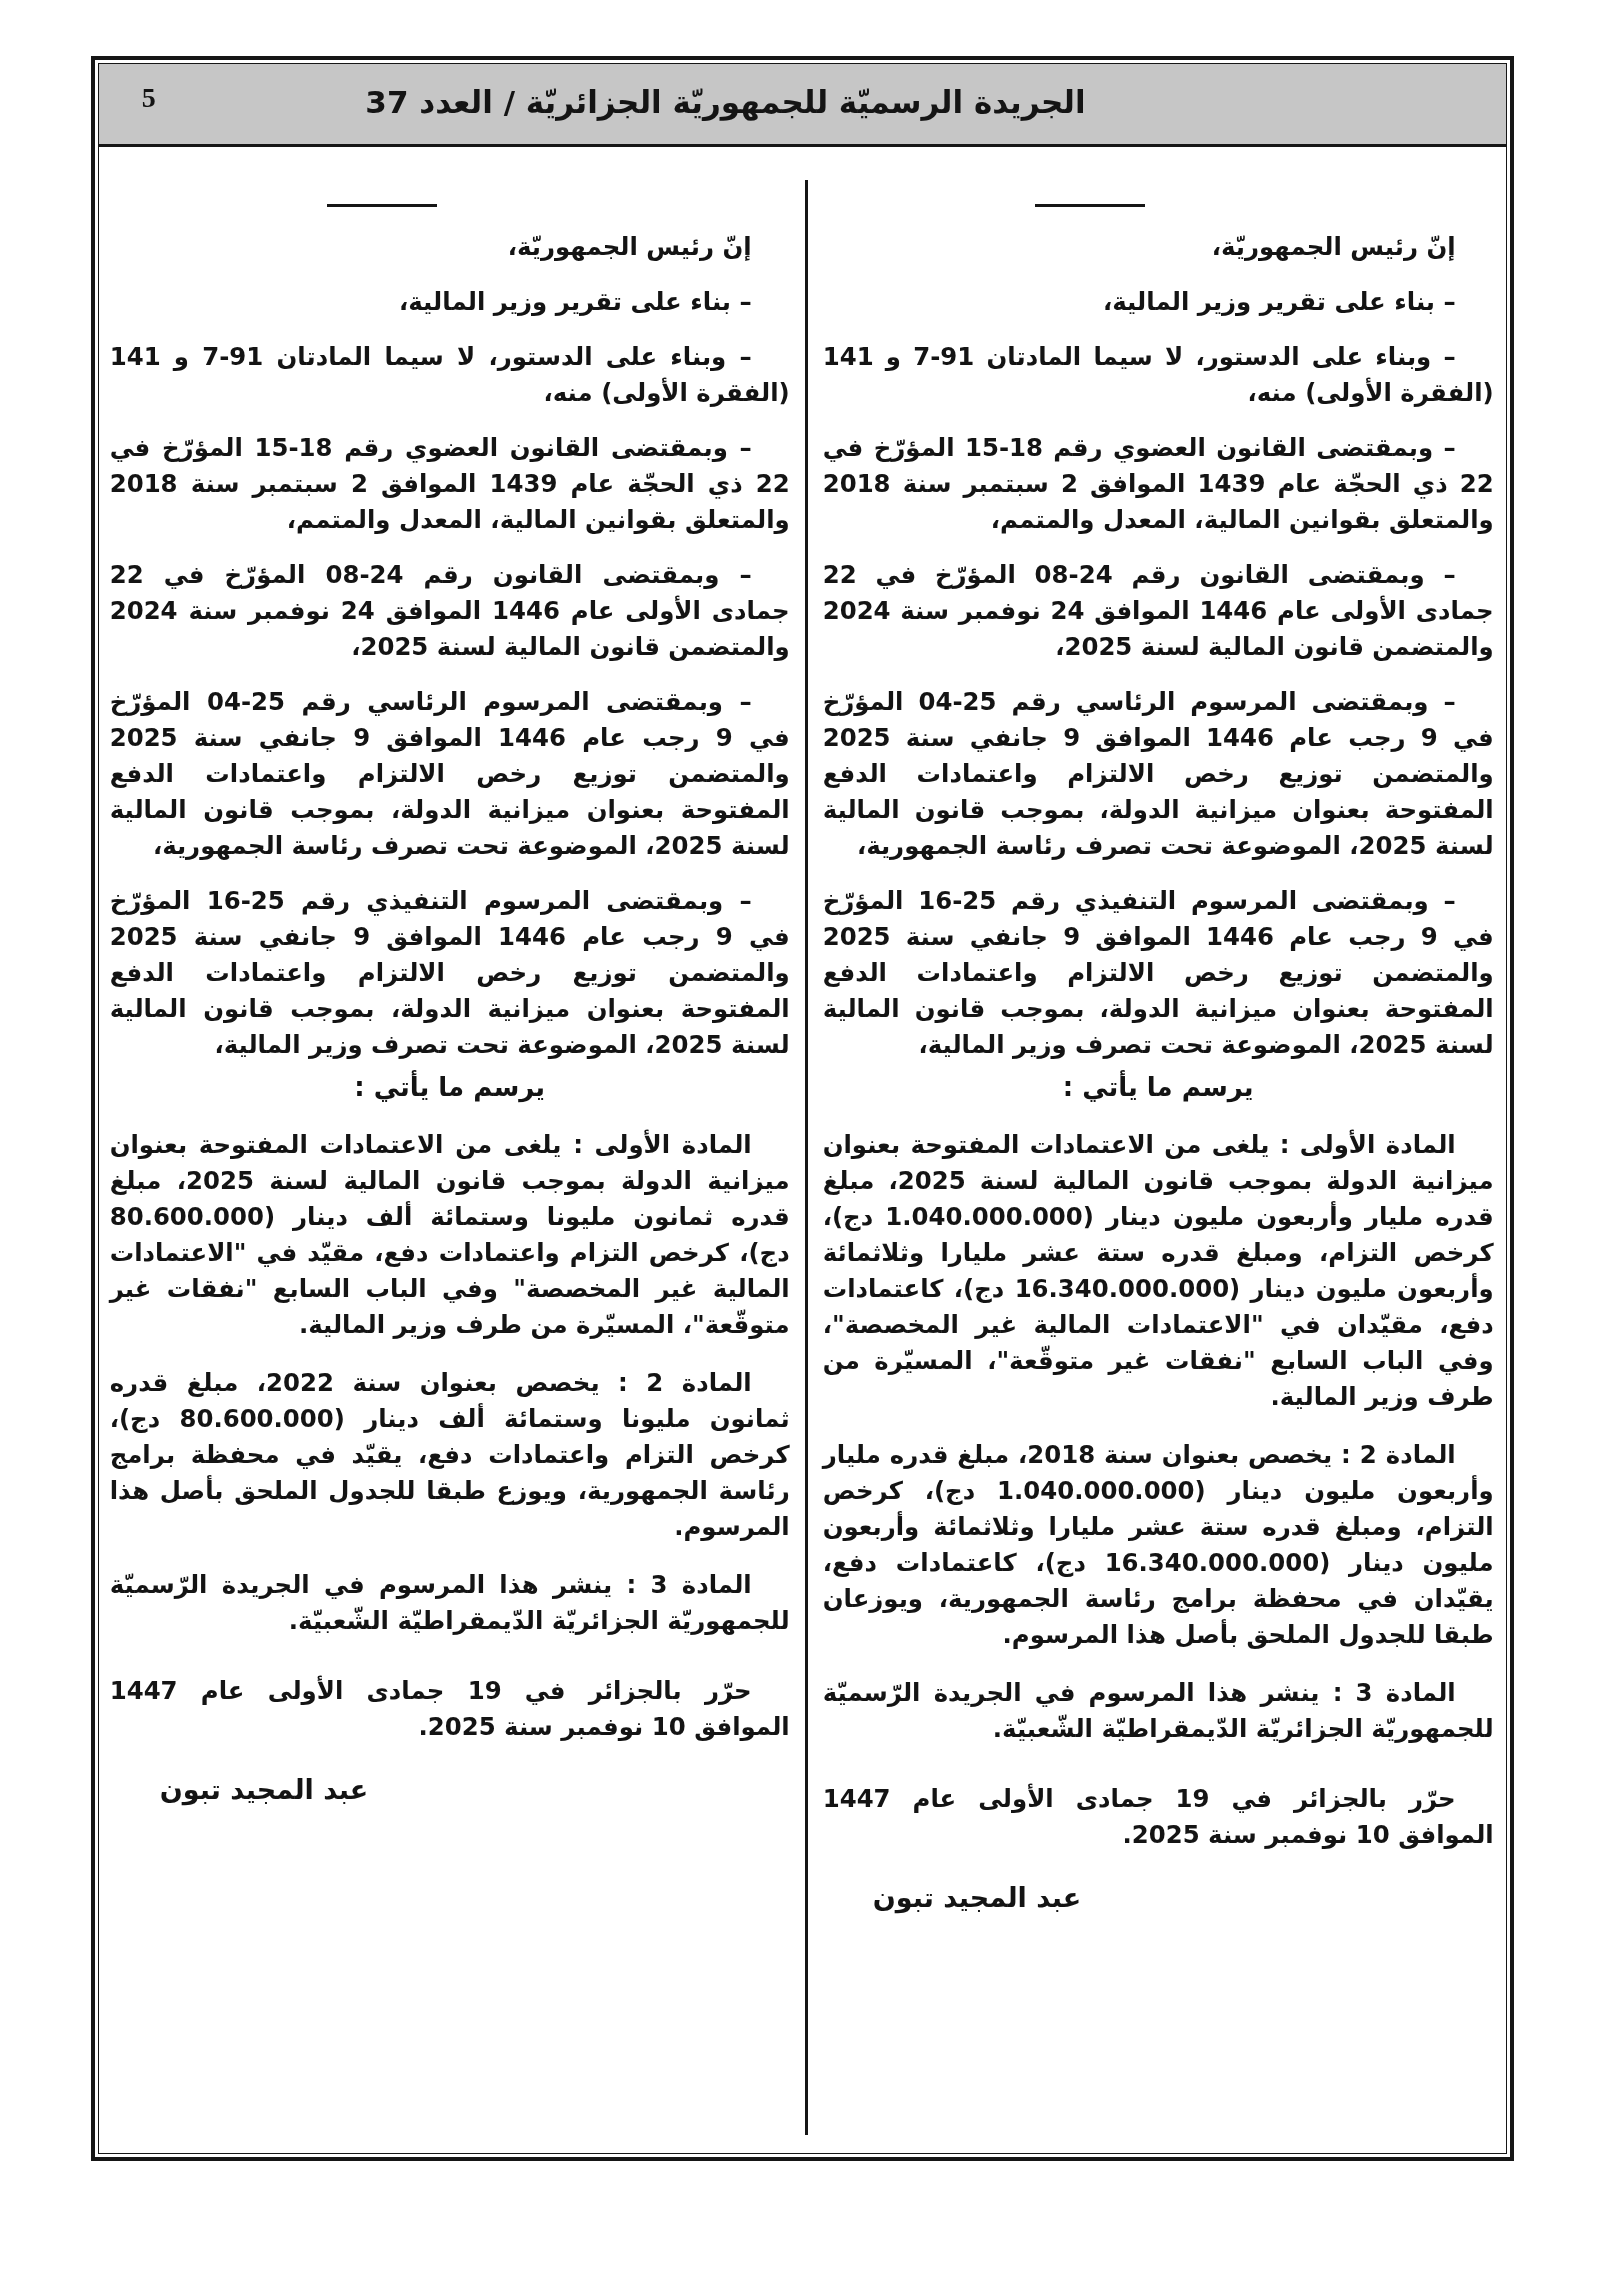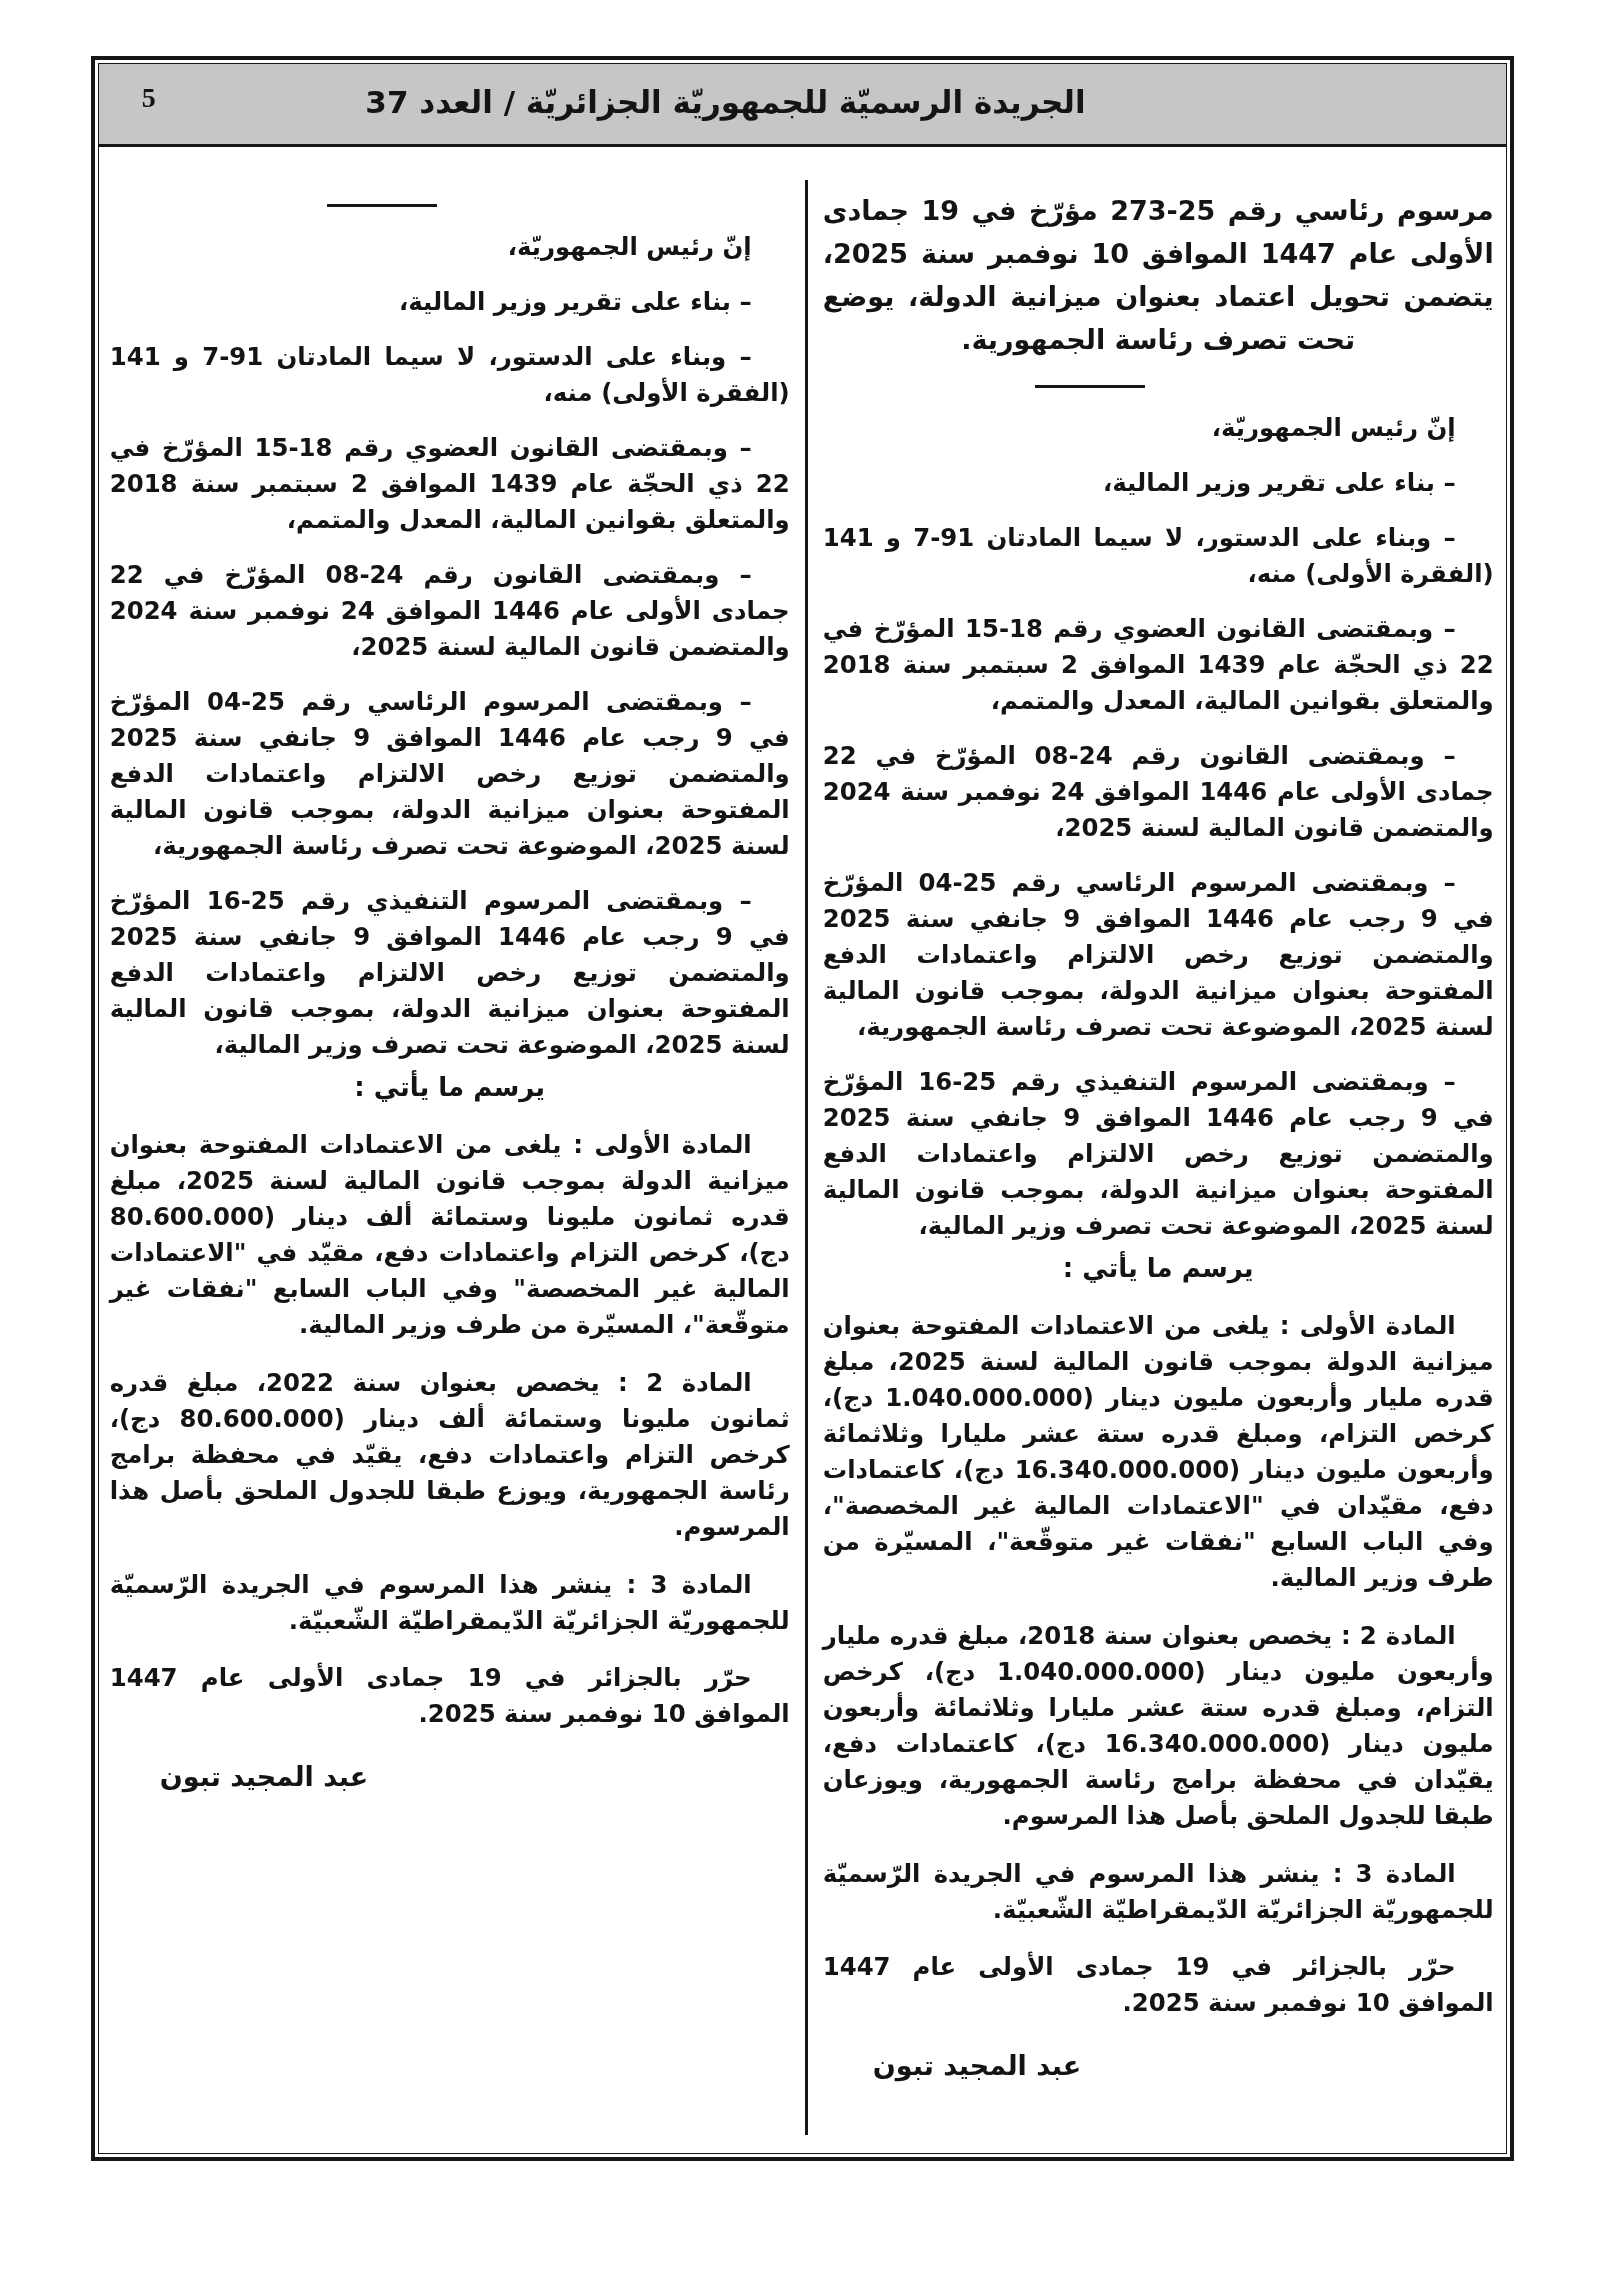--- a/index.html
+++ b/index.html
@@ -108,21 +108,21 @@
   .preamble { margin-top: 0; text-indent: 38px; }
   .clause   { margin-top: 19px; text-indent: 38px; }
   .decree-intro {
     margin-top: 6px;
     text-align: center;
     text-align-last: center;
     font-size: 26px;
   }
   .article { margin-top: 22px; text-indent: 38px; }
   .article-label { font-weight: bold; }
-  .issued { margin-top: 21px; text-indent: 38px; }
+  .issued { margin-top: 34px; text-indent: 38px; }
   .signature {
     margin-top: 27px;
     text-align: left;
     text-align-last: left;
     padding-left: 50px;
     font-size: 27px;
   }
 </style>
 </head>
 <body>
@@ -131,21 +131,20 @@
   <div class="page-frame-inner">
 
     <div class="masthead">
       <span class="masthead-page-number">5</span>
       <div class="masthead-title">الجريدة الرسميّة للجمهوريّة الجزائريّة / العدد 37</div>
     </div>
 
     <div class="column-divider"></div>
 
     <div class="col col-first">
-      <p class="decree-title">مرسوم رئاسي رقم 25-273 مؤرّخ في 19 جمادى الأولى عام 1447 الموافق 10 نوفمبر سنة 2025، يتضمن تحويل اعتماد بعنوان ميزانية الدولة، يوضع تحت تصرف رئاسة الجمهورية.</p>
       <div class="title-rule"></div>
       <p class="preamble">إنّ رئيس الجمهوريّة،</p>
       <p class="clause">– بناء على تقرير وزير المالية،</p>
       <p class="clause">– وبناء على الدستور، لا سيما المادتان 91-7 و 141 (الفقرة الأولى) منه،</p>
       <p class="clause">– وبمقتضى القانون العضوي رقم 18-15 المؤرّخ في 22 ذي الحجّة عام 1439 الموافق 2 سبتمبر سنة 2018 والمتعلق بقوانين المالية، المعدل والمتمم،</p>
       <p class="clause">– وبمقتضى القانون رقم 24-08 المؤرّخ في 22 جمادى الأولى عام 1446 الموافق 24 نوفمبر سنة 2024 والمتضمن قانون المالية لسنة 2025،</p>
       <p class="clause">– وبمقتضى المرسوم الرئاسي رقم 25-04 المؤرّخ في 9 رجب عام 1446 الموافق 9 جانفي سنة 2025 والمتضمن توزيع رخص الالتزام واعتمادات الدفع المفتوحة بعنوان ميزانية الدولة، بموجب قانون المالية لسنة 2025، الموضوعة تحت تصرف رئاسة الجمهورية،</p>
       <p class="clause">– وبمقتضى المرسوم التنفيذي رقم 25-16 المؤرّخ في 9 رجب عام 1446 الموافق 9 جانفي سنة 2025 والمتضمن توزيع رخص الالتزام واعتمادات الدفع المفتوحة بعنوان ميزانية الدولة، بموجب قانون المالية لسنة 2025، الموضوعة تحت تصرف وزير المالية،</p>
       <p class="decree-intro">يرسم ما يأتي :</p>
       <p class="article"><b class="article-label">المادة الأولى :</b> <span>يلغى من الاعتمادات المفتوحة بعنوان ميزانية الدولة بموجب قانون المالية لسنة 2025، مبلغ قدره مليار وأربعون مليون دينار (1.040.000.000 دج)، كرخص التزام، ومبلغ قدره ستة عشر مليارا وثلاثمائة وأربعون مليون دينار (16.340.000.000 دج)، كاعتمادات دفع، مقيّدان في "الاعتمادات المالية غير المخصصة"، وفي الباب السابع "نفقات غير متوقّعة"، المسيّرة من طرف وزير المالية.</span></p>

